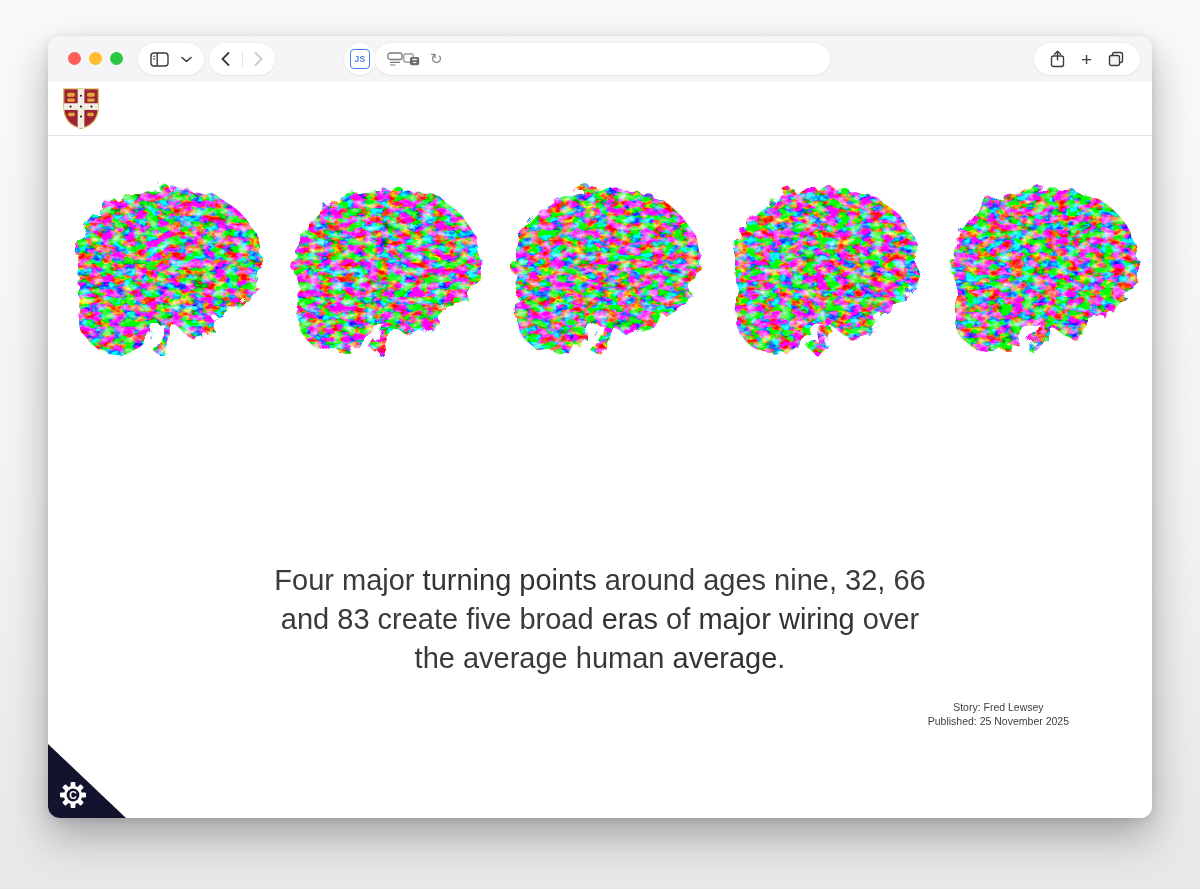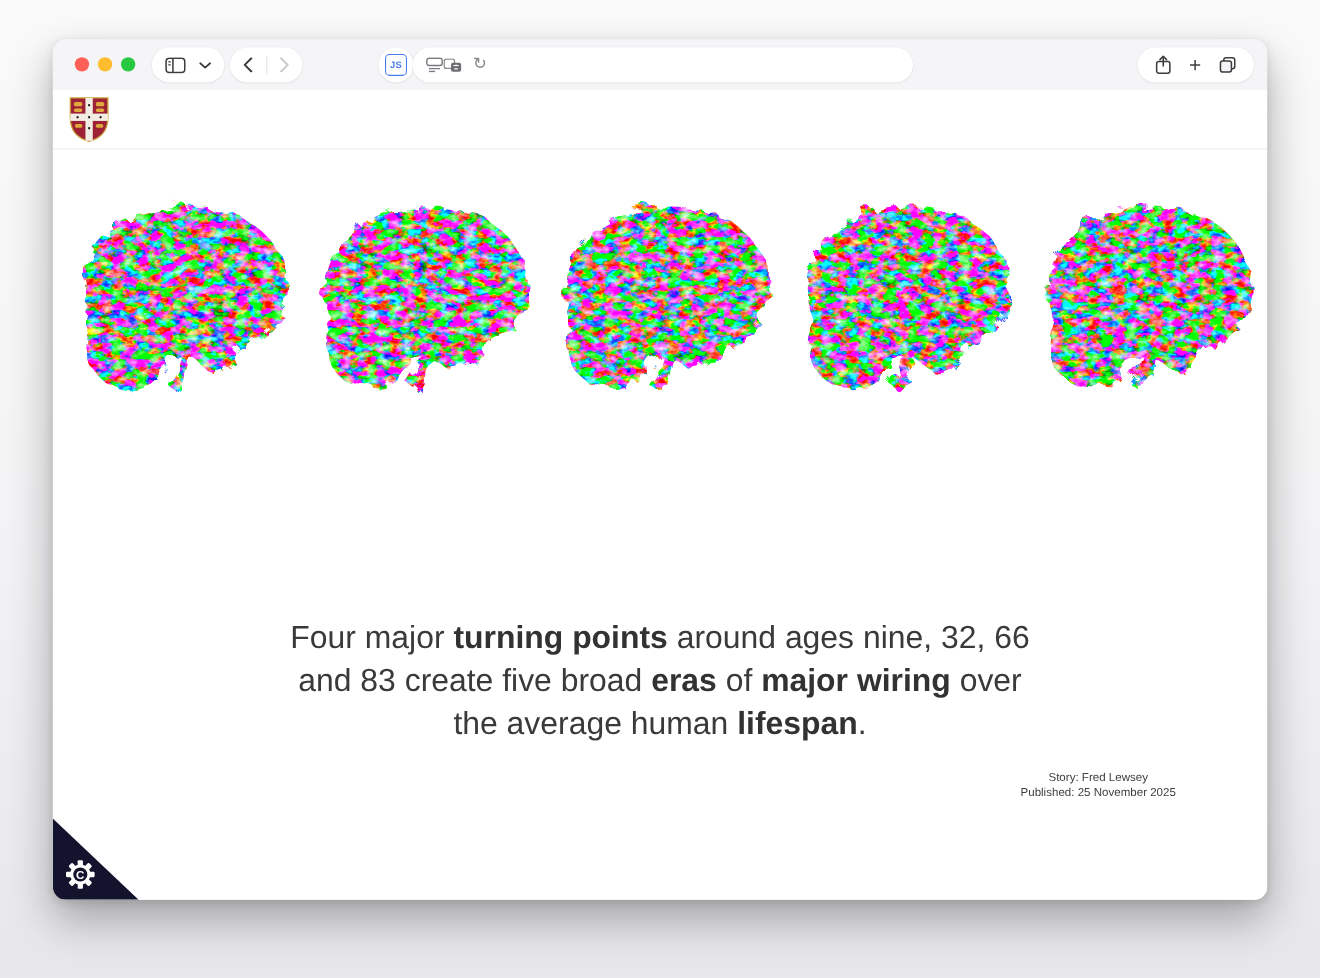--- a/index.html
+++ b/index.html
@@ -61,21 +61,21 @@
   .brain-strip{
     position:absolute;left:0;top:32px;width:100%;padding:0 8px;box-sizing:border-box;
     display:flex;justify-content:space-between;
   }
   .brain{width:212px;height:200px;flex:0 0 auto;}
 
   .headline{
     position:absolute;left:0;top:425px;width:100%;
     text-align:center;font-size:29px;line-height:39px;color:#3a3a3c;
   }
-  .headline .bold{font-weight:700;color:#323234;}
+  .headline .bold{font-weight:400;color:#323234;}
 
   .credit{
     position:absolute;right:83px;top:565px;text-align:center;
     font-size:10.5px;line-height:13.5px;color:#3e3e40;
   }
 
   
   .corner-tri{
     position:absolute;left:0;bottom:0;width:0;height:0;
     border-bottom:74px solid #14132e;border-right:78px solid transparent;
@@ -304,21 +304,21 @@
             <g filter="url(#bf4)">
               <path d="M22 118 C8 88 20 42 62 24 C96 8 150 8 182 34 C206 53 216 84 206 110 C198 130 182 140 166 148 C158 166 142 176 130 164 C122 156 112 152 98 156 C90 176 68 190 46 182 C24 174 12 152 22 118 Z" fill="#5a5a7a"></path>
               <path d="M118 150 C116 168 113 179 105 188 L96 181 C104 170 108 160 110 150 Z" fill="#3a4a8a"></path>
             </g>
           </svg>
         </div>
 
       <div class="headline">
           <div><span>Four major </span><span class="bold">turning points</span><span> around ages nine, 32, 66</span></div>
           <div><span>and 83 create five broad </span><span class="bold">eras</span><span> of </span><span class="bold">major wiring</span><span> over</span></div>
-          <div><span>the average human </span><span class="bold">lifespan</span><span>.</span></div>
+          <div><span>the average human </span><span class="bold">average</span><span>.</span></div>
         </div>
 
       <div class="credit">
         <div>Story: Fred Lewsey</div>
         <div>Published: 25 November 2025</div>
       </div>
 
       <div class="corner-tri"></div>
       <svg class="corner-gear" viewBox="0 0 28 28">
         <g>

